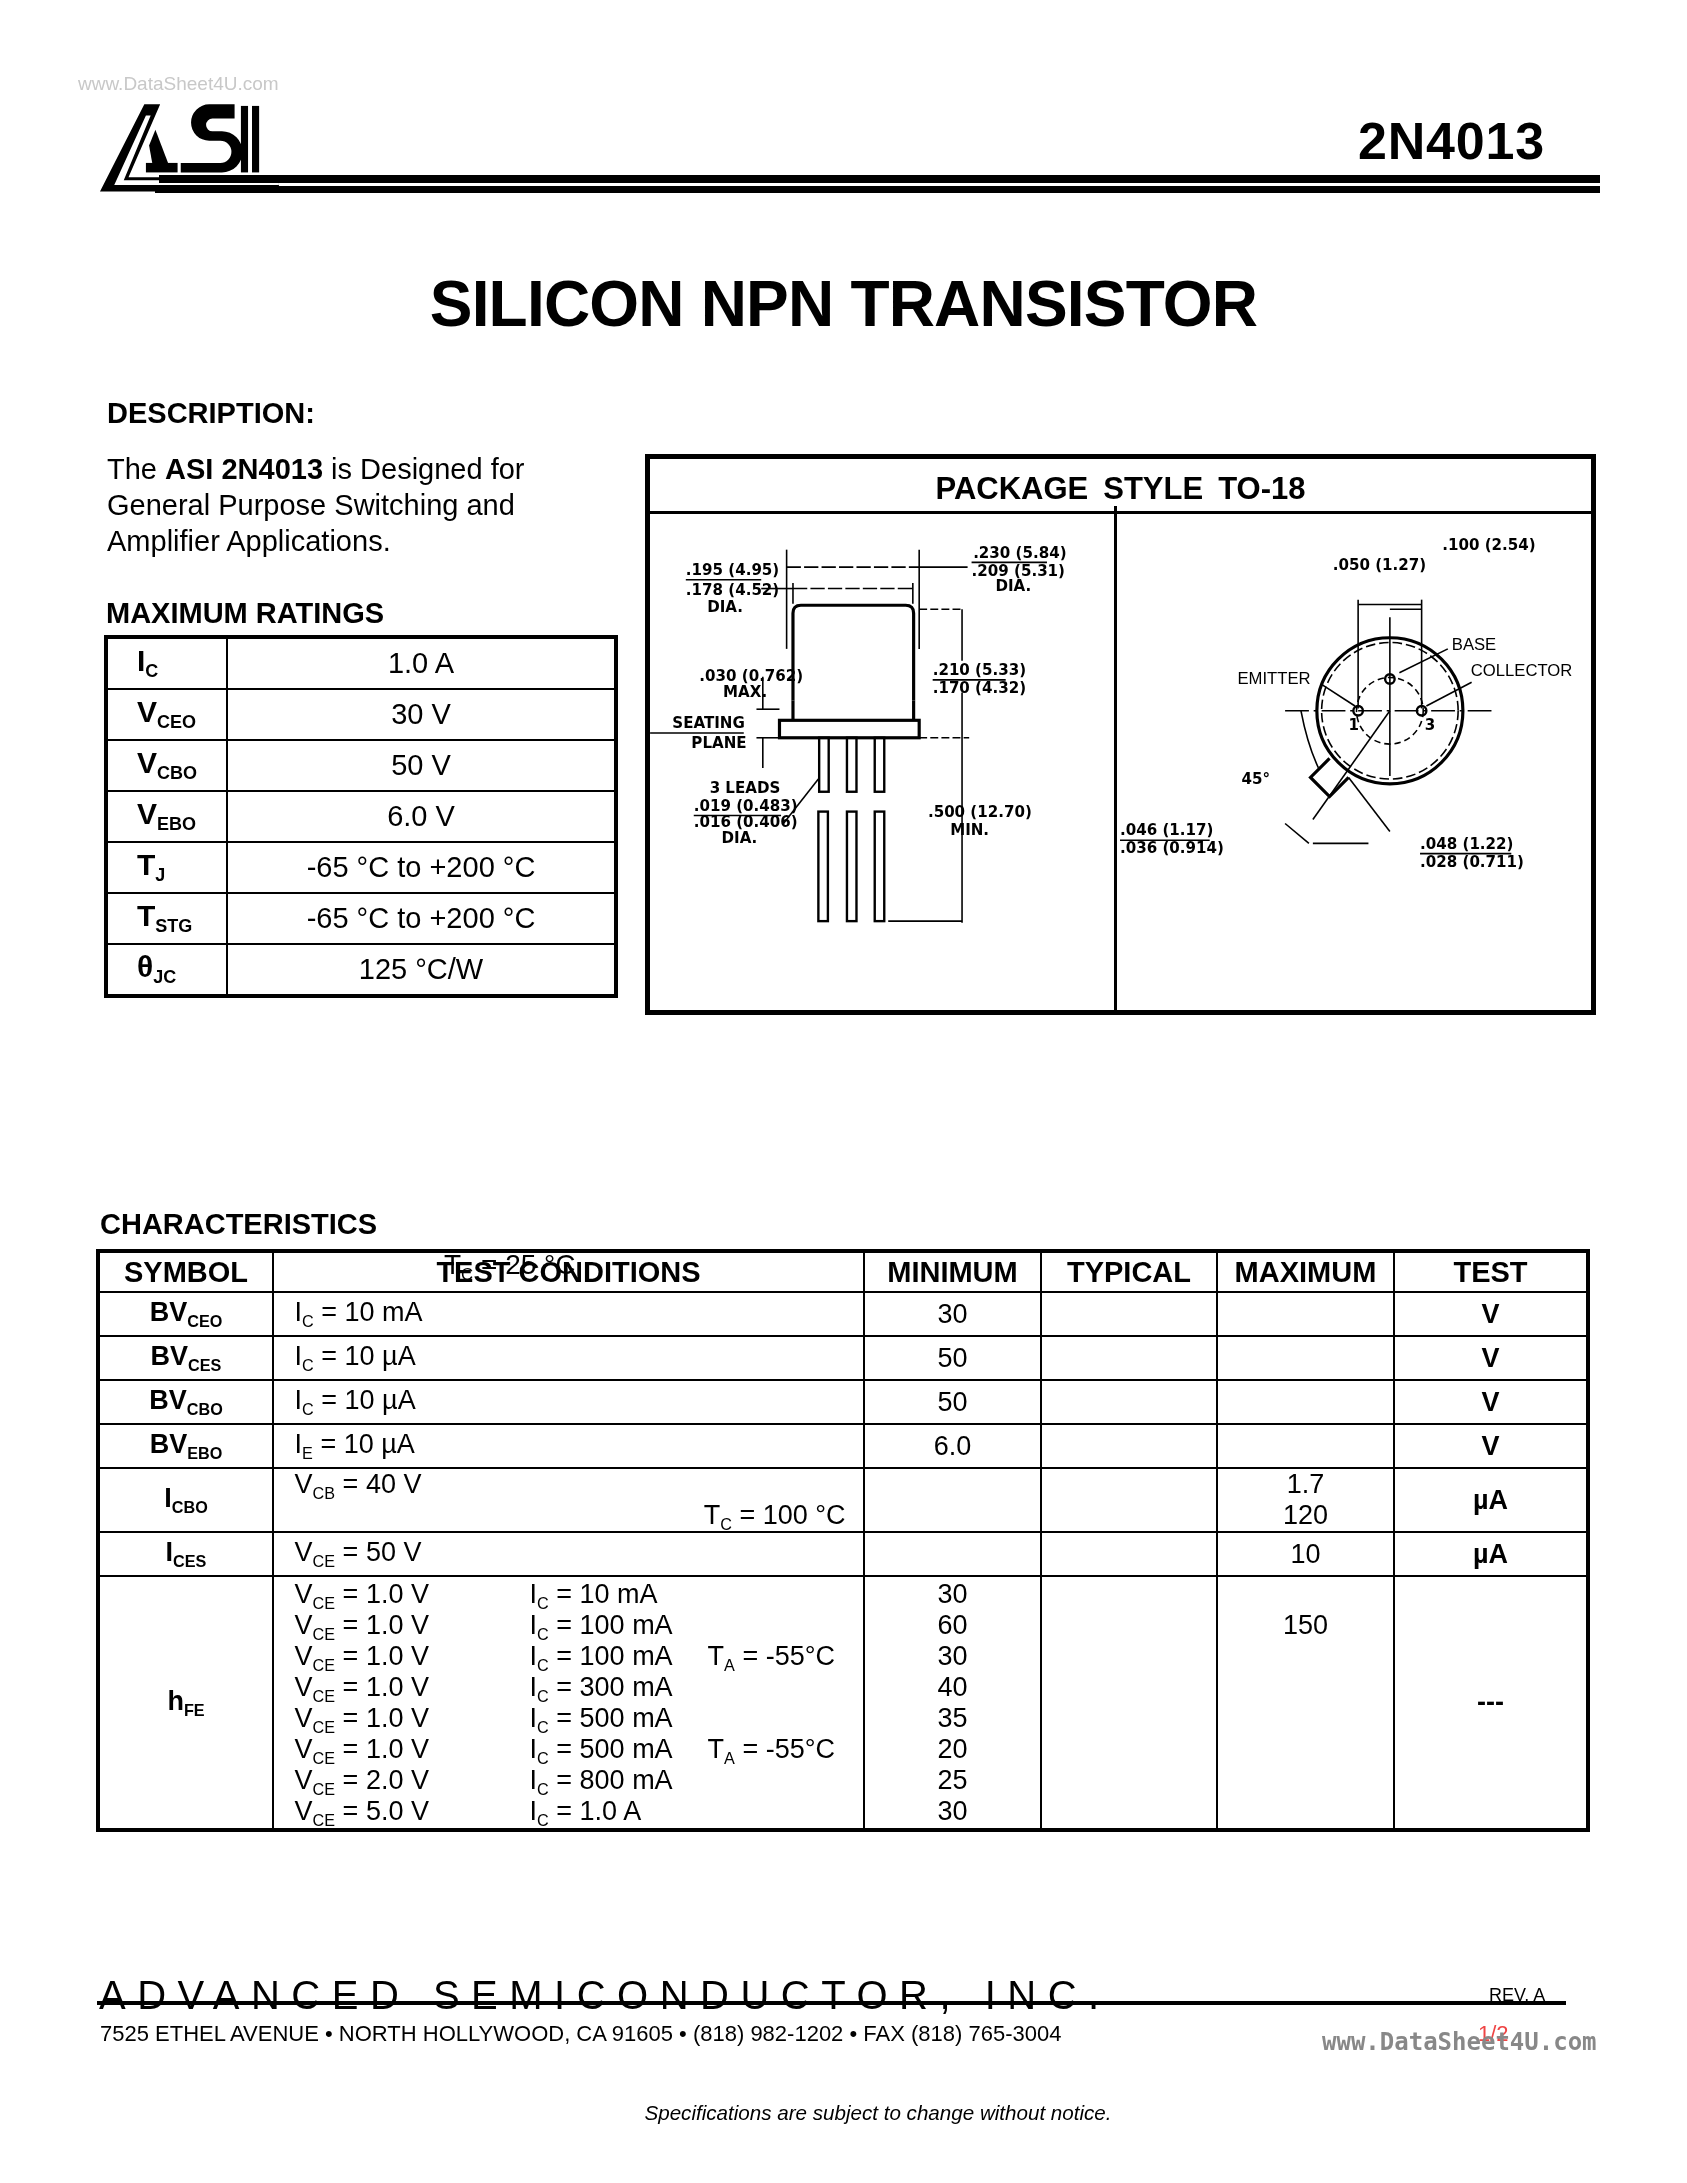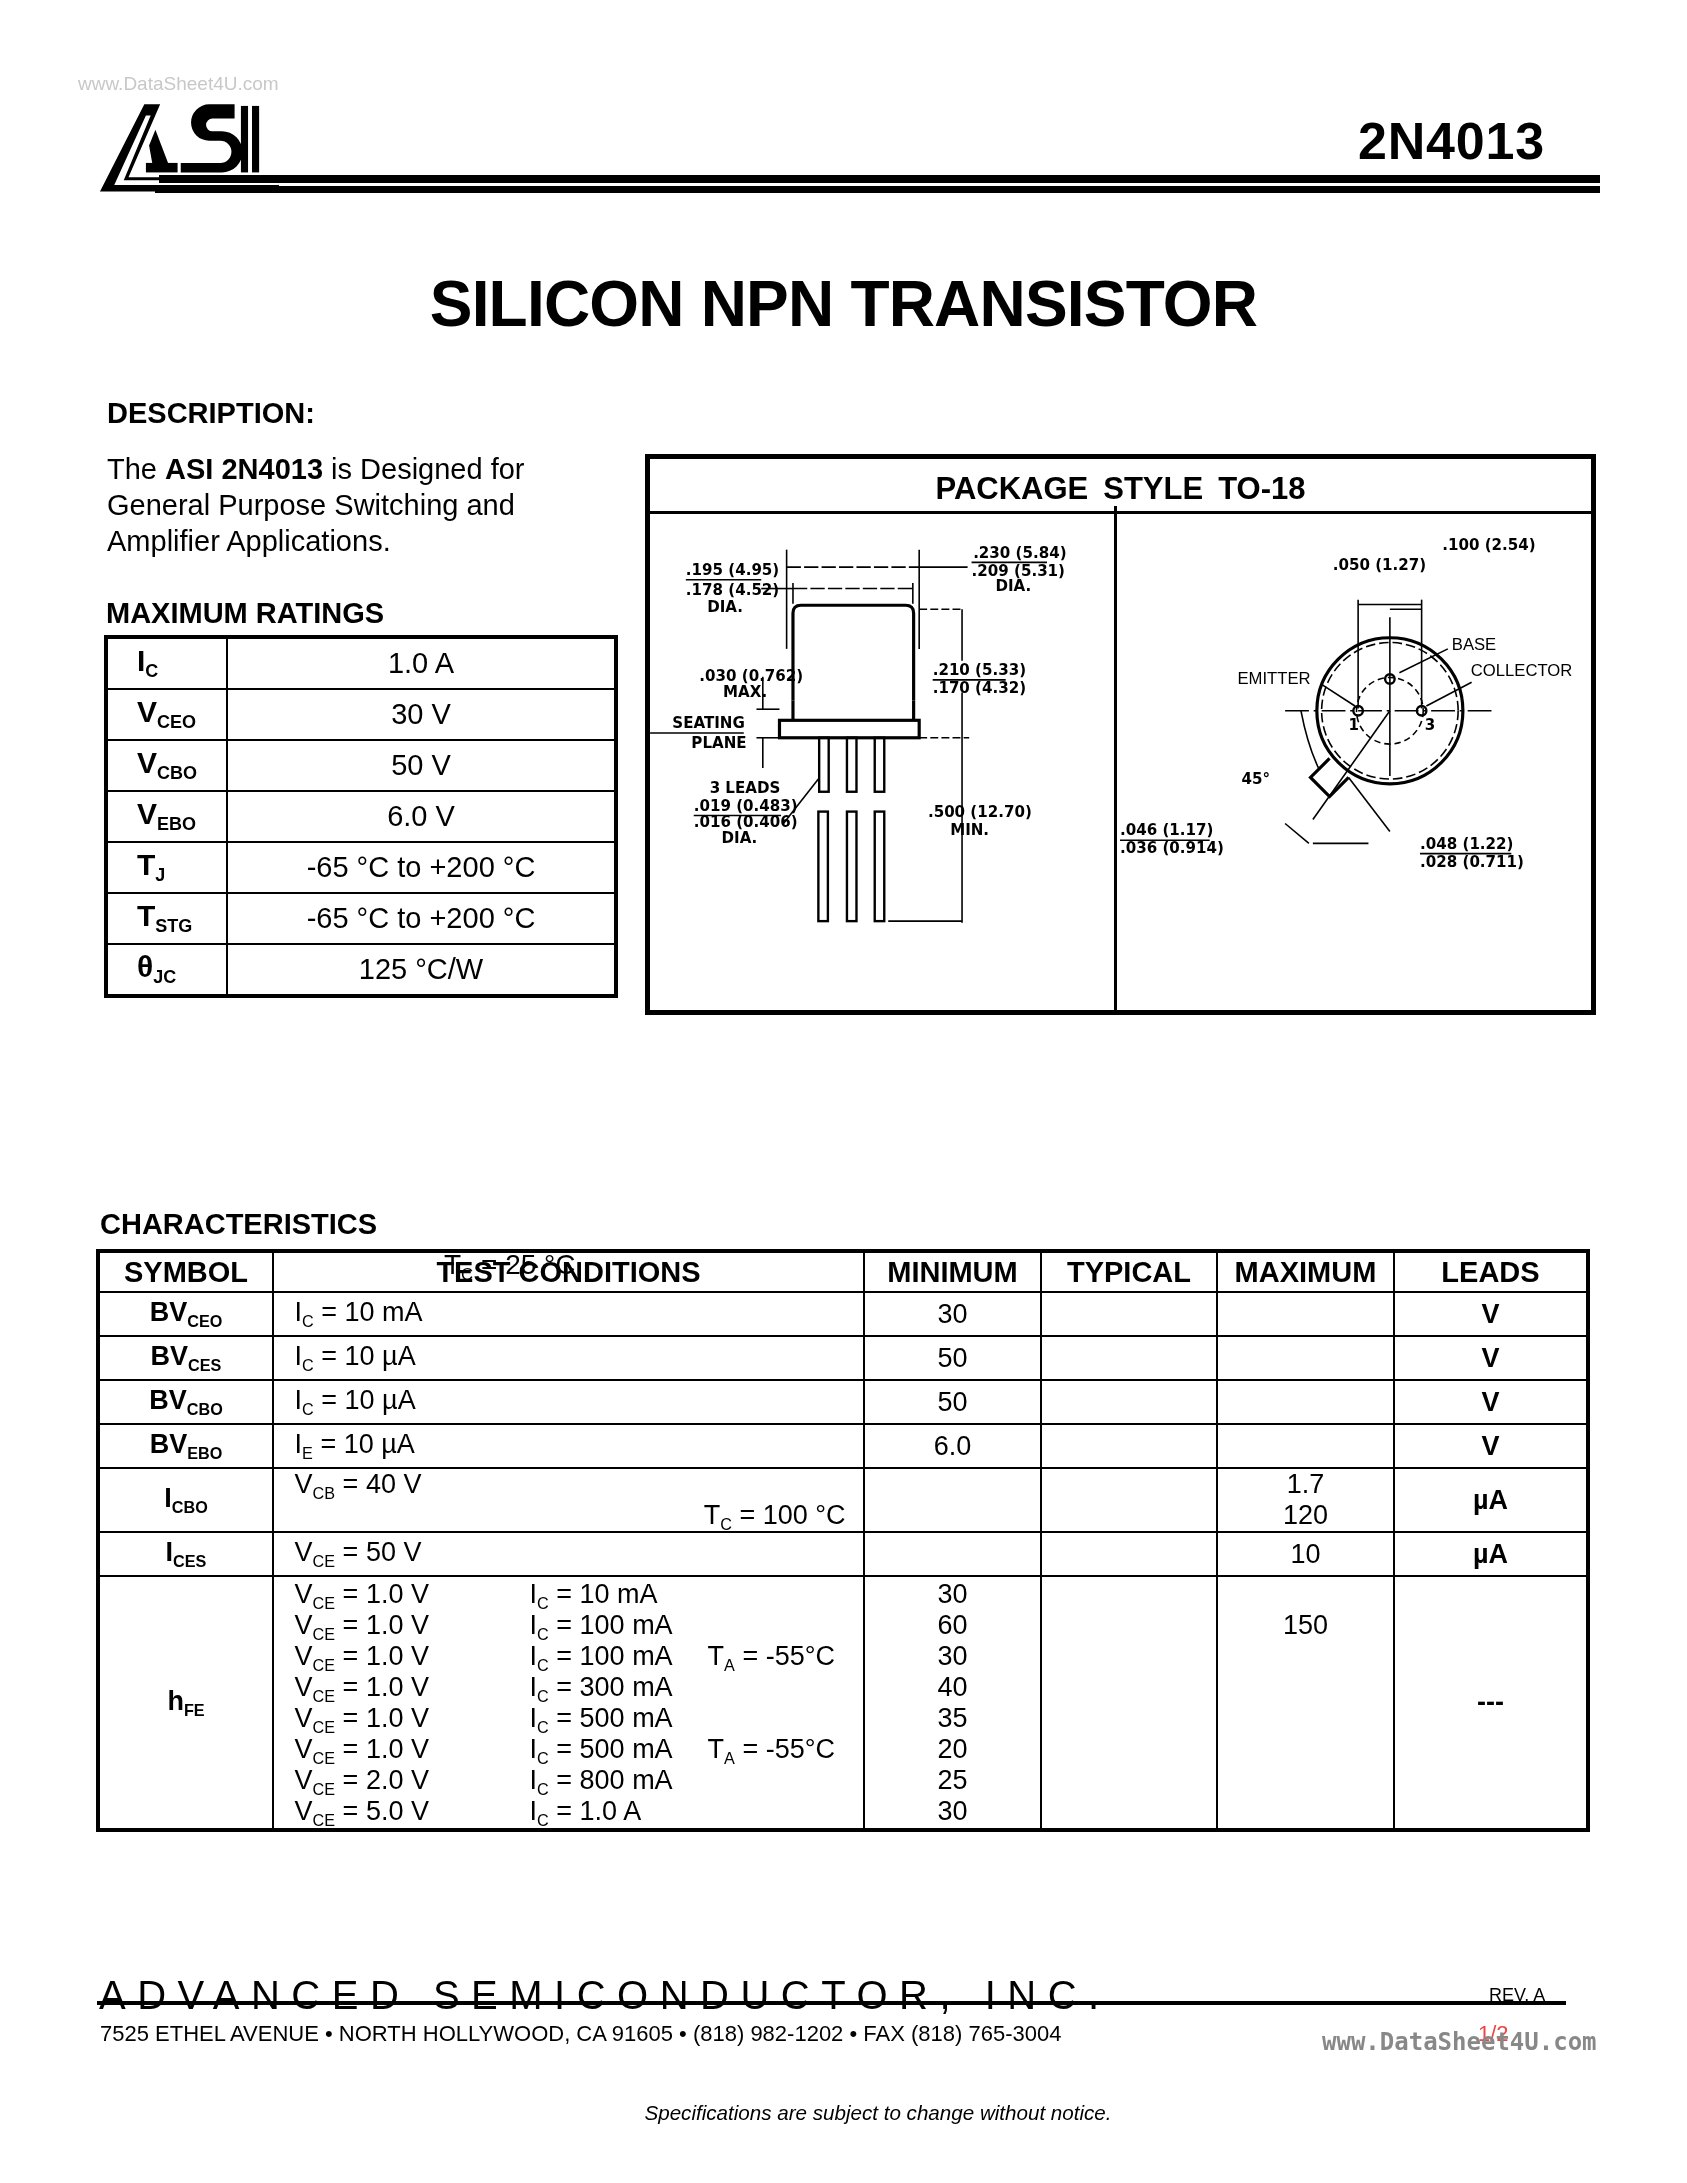--- a/index.html
+++ b/index.html
@@ -228,21 +228,21 @@
       <col style="width:177px">
       <col>
     </colgroup>
   <tbody>
       <tr>
     <th>SYMBOL</th>
     <th>TEST CONDITIONS</th>
     <th>MINIMUM</th>
     <th>TYPICAL</th>
     <th>MAXIMUM</th>
-    <th>LEADS</th>
+    <th>TEST</th>
   </tr>
   <tr>
     <td class="sym"><span>BV</span><sub>CEO</sub></td>
     <td class="cond"><span>I</span><sub class="sub-n">C</sub><span> = 10 mA</span></td>
     <td class="num">30</td>
     <td class="num"></td>
     <td class="num"></td>
     <td class="unit">V</td>
   </tr>
   <tr>

